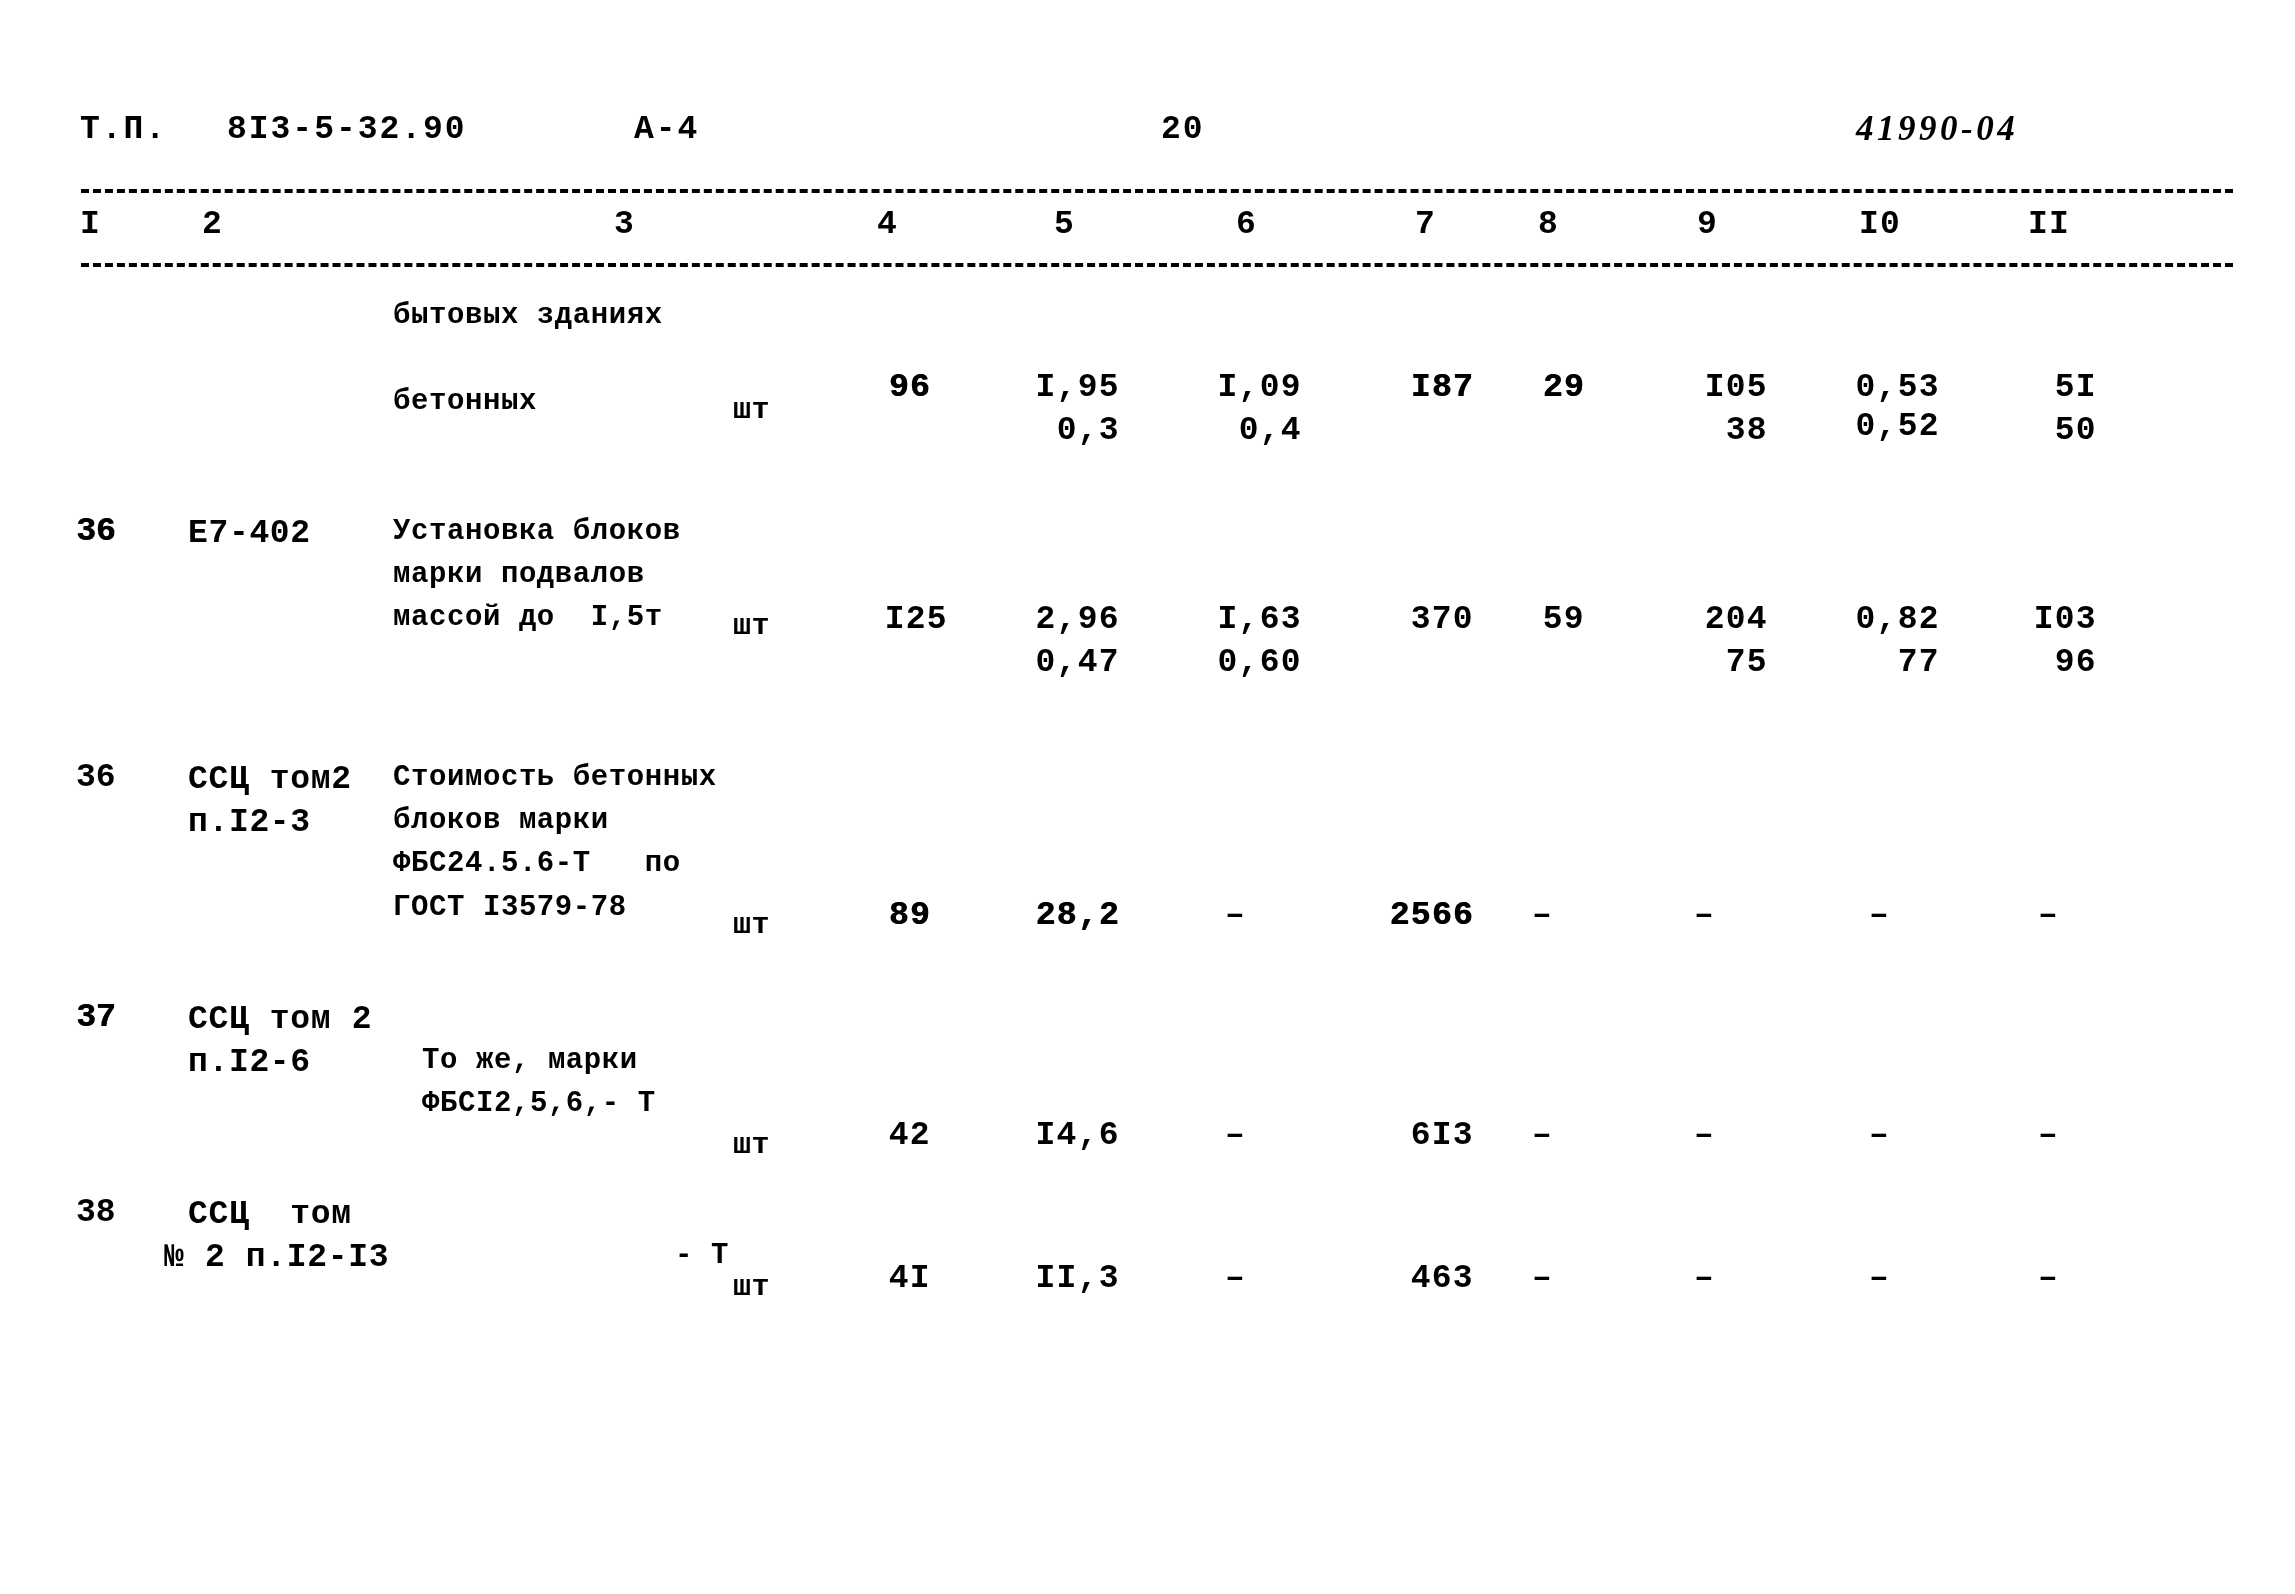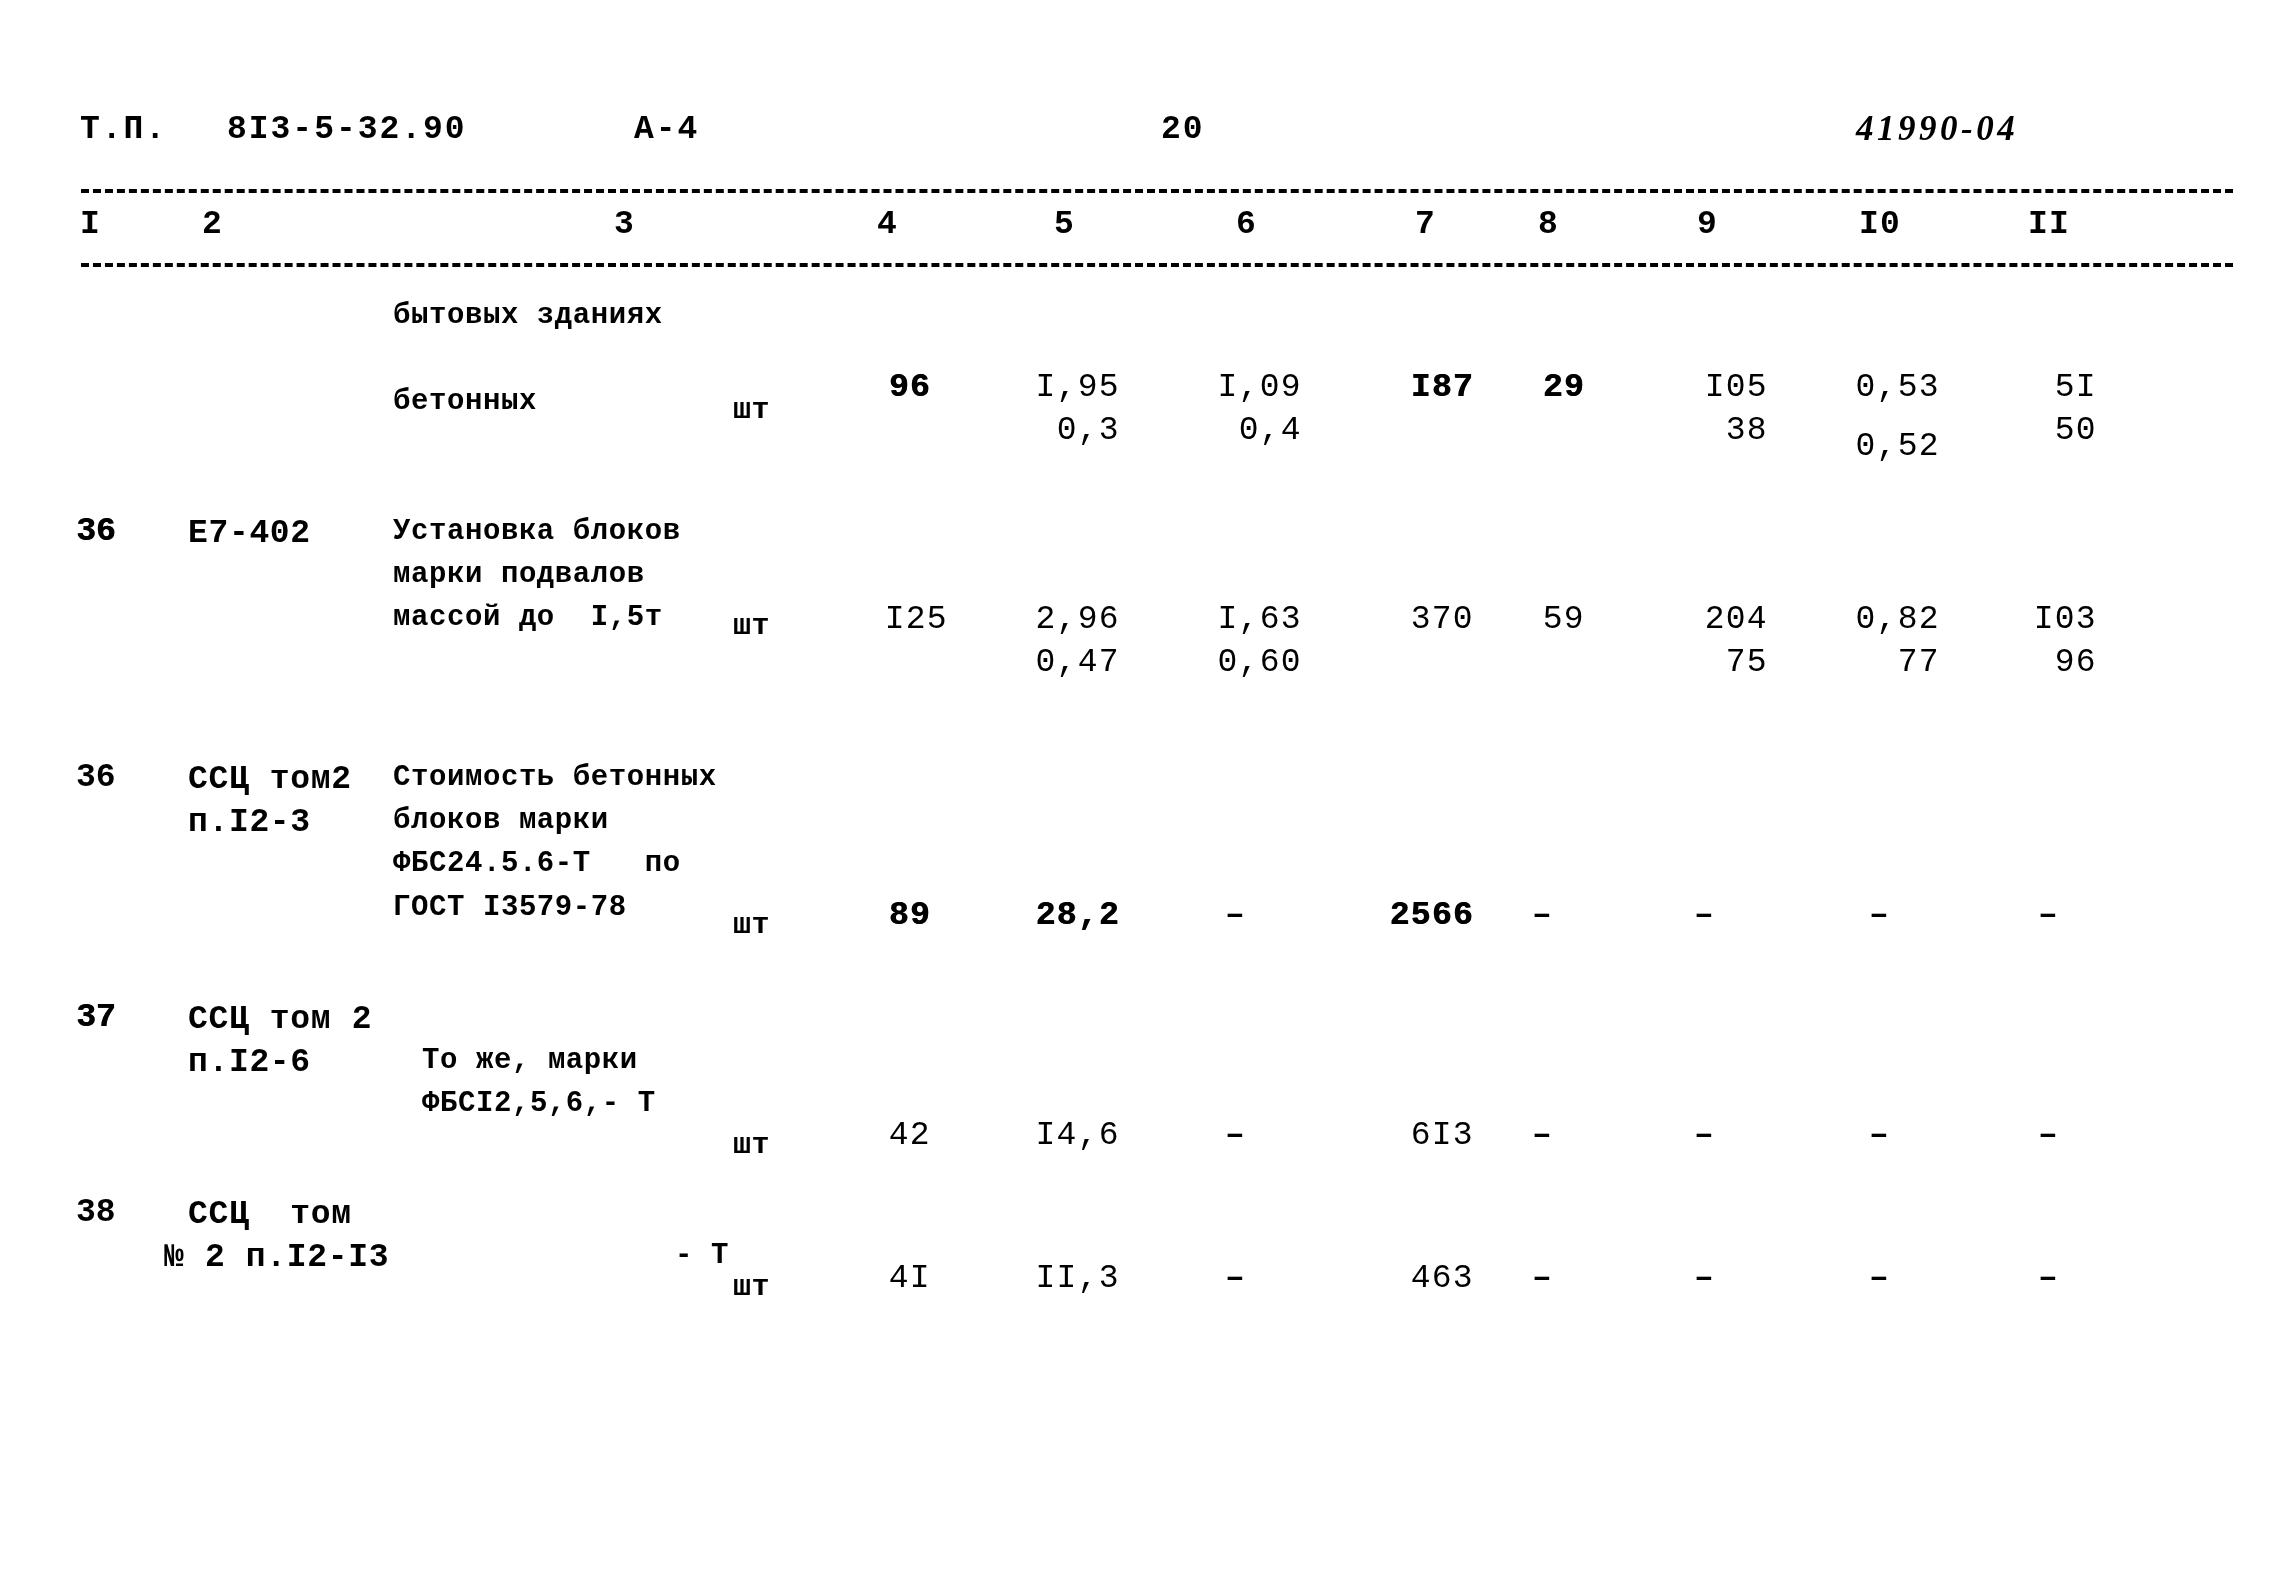--- a/index.html
+++ b/index.html
@@ -52,21 +52,21 @@
     font-size: 33px;
     font-weight: 700;
     letter-spacing: 0.04em;
   }
   
   .num {
     position: absolute;
     text-align: right;
     white-space: pre;
     font-size: 33px;
-    font-weight: 400;
+    font-weight: 700;
     letter-spacing: 0.04em;
     line-height: 1.18;
   }
   .num.bold { font-weight: 900; text-shadow: 0.7px 0 0 #000; }
   .dash {
     position: absolute;
     text-align: center;
     font-size: 33px;
     font-weight: 900;
     letter-spacing: 0;
@@ -146,21 +146,21 @@
   <div class="num" style="left:1167px; top:412px; width:135px;">0,4</div>
 
   <div class="num bold" style="left:1346px; top:369px; width:128px;">I87</div>
 
   <div class="num bold" style="left:1491px; top:369px; width:94px;">29</div>
 
   <div class="num" style="left:1640px; top:369px; width:128px;">I05</div>
   <div class="num" style="left:1640px; top:412px; width:128px;">38</div>
 
   <div class="num" style="left:1795px; top:369px; width:145px;">0,53</div>
-  <div class="num" style="left:1795px; top:428px; width:145px;">0,52</div>
+  <div class="num" style="left:1795px; top:408px; width:145px;">0,52</div>
 
   <div class="num" style="left:1977px; top:369px; width:120px;">5I</div>
   <div class="num" style="left:1977px; top:412px; width:120px;">50</div>
 
   <div class="rownum heavy" style="left:76px; top:513px;">36</div>
 
   <div class="code" style="left:188px; top:513px;">Е7-402</div>
 
   <div class="desc" style="left:393px; top:513px;">Установка блоков</div>
   <div class="desc" style="left:393px; top:556px;">марки подвалов</div>

